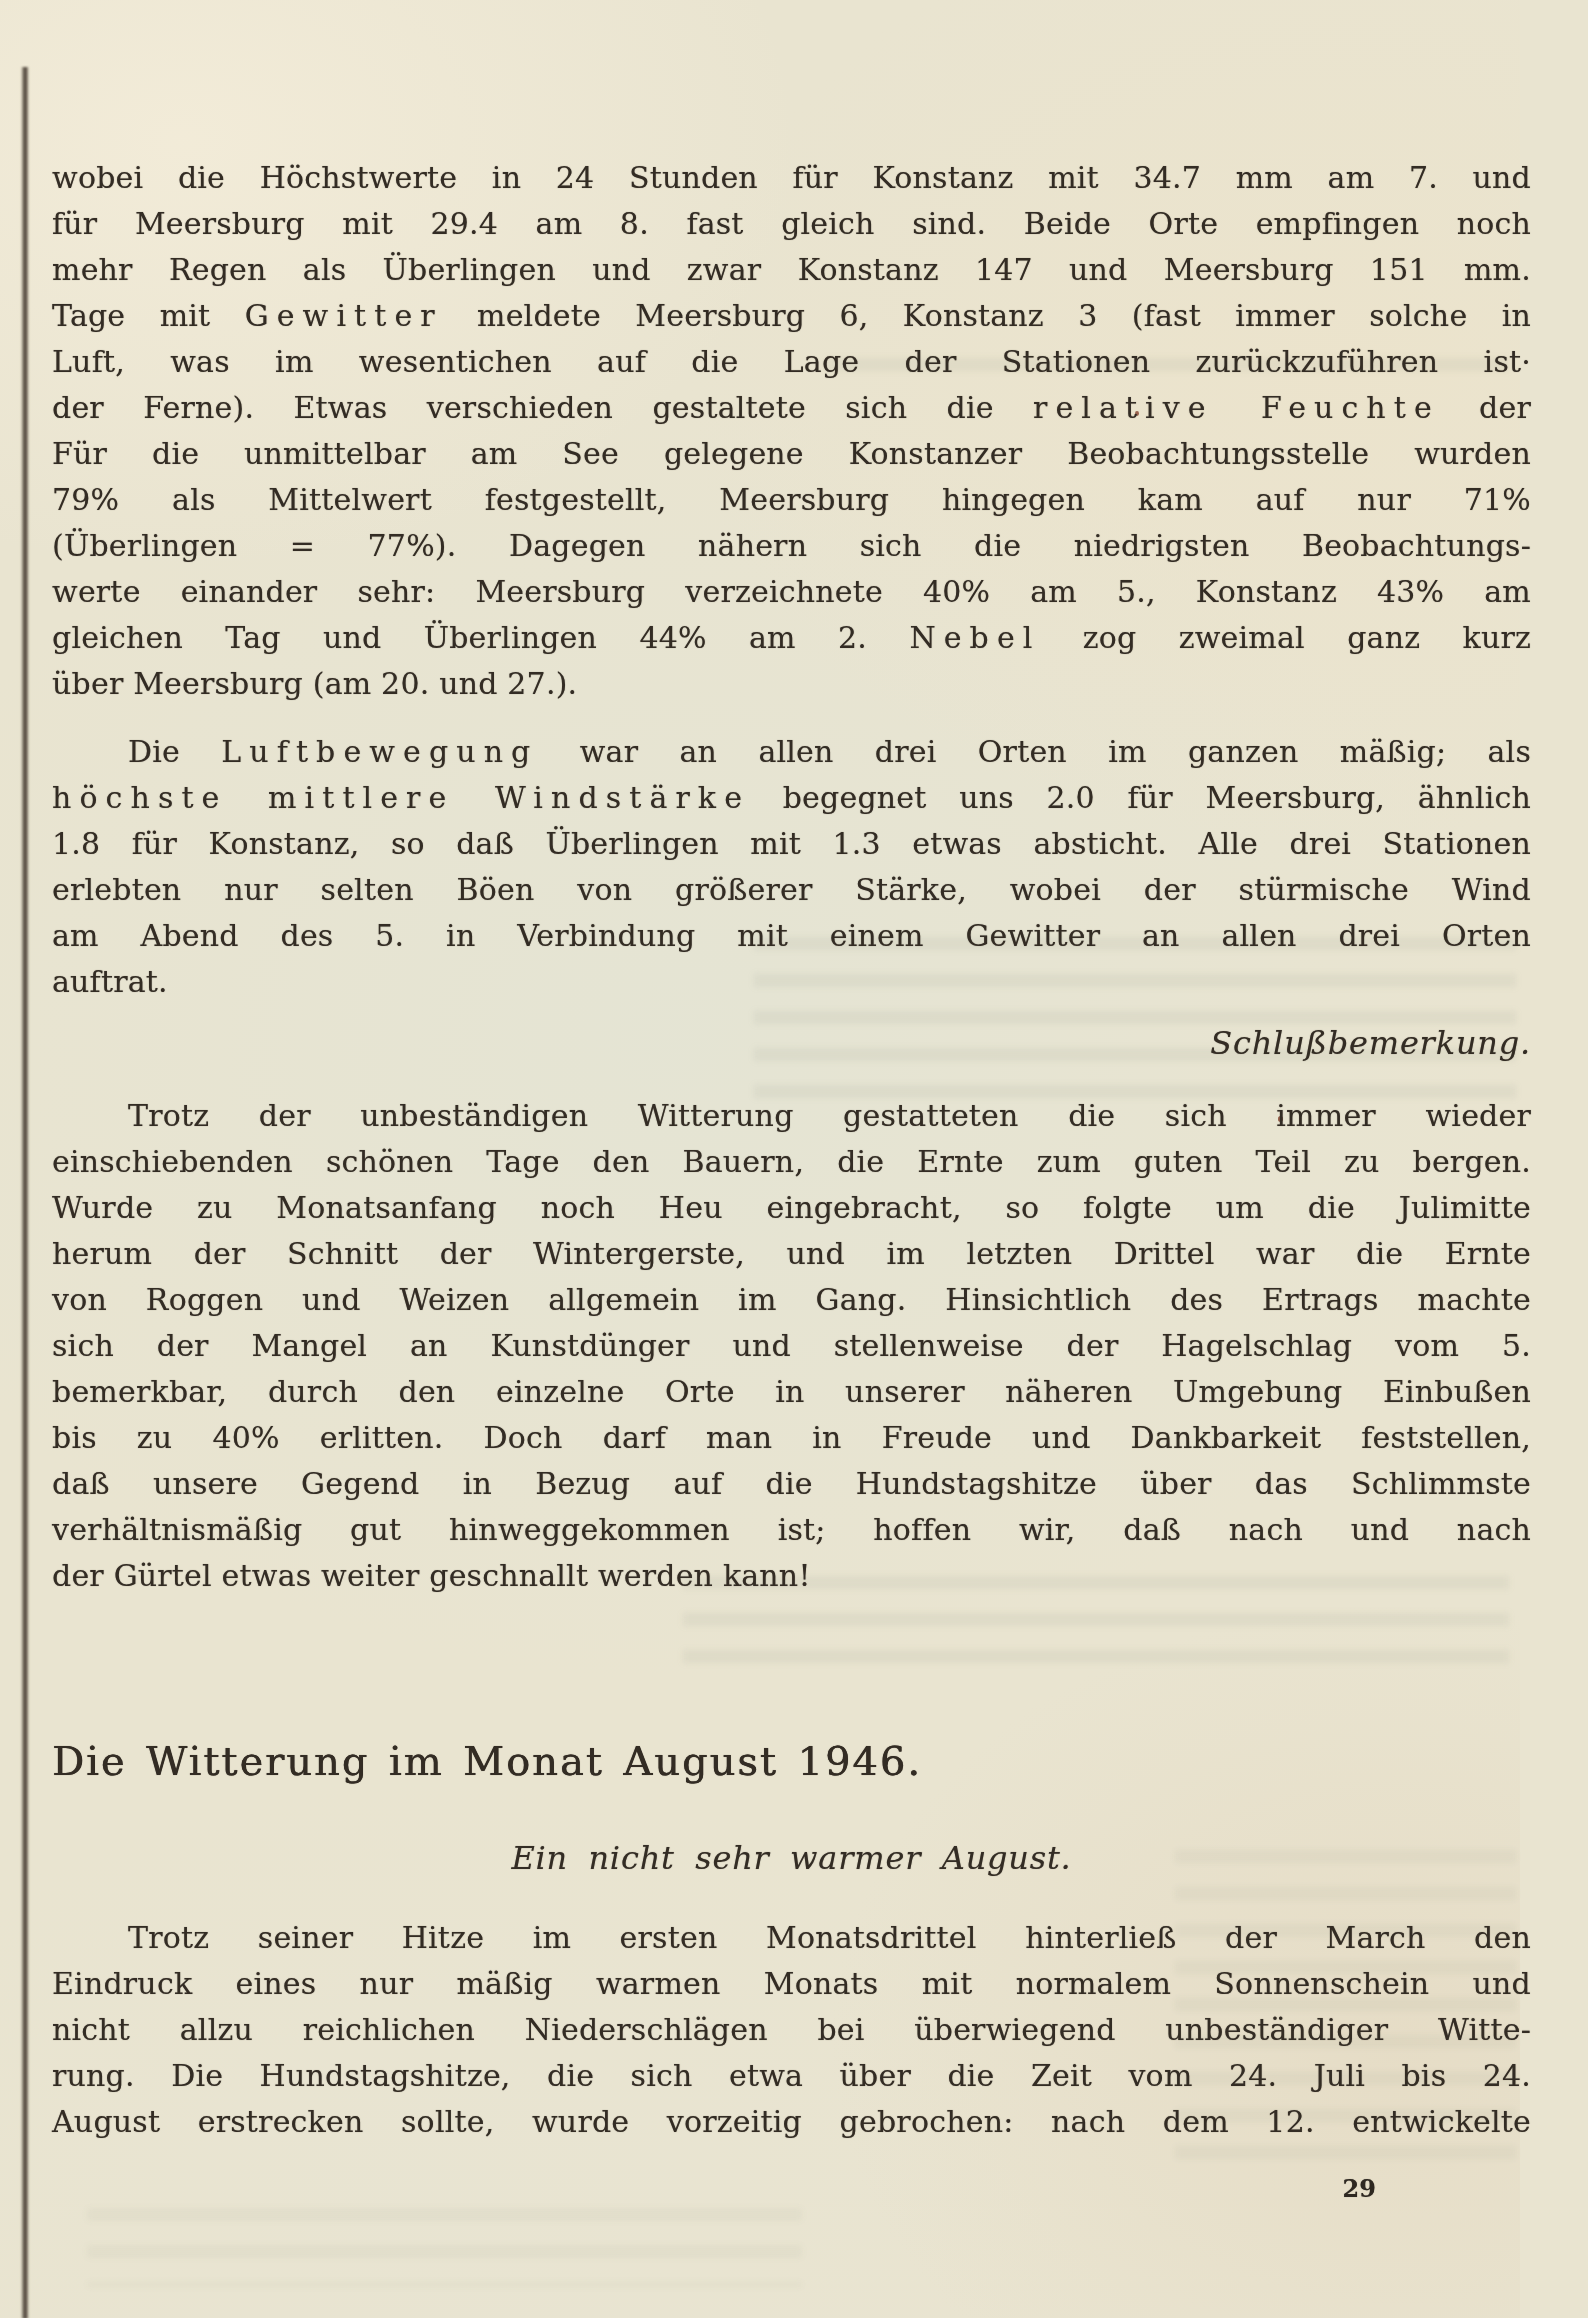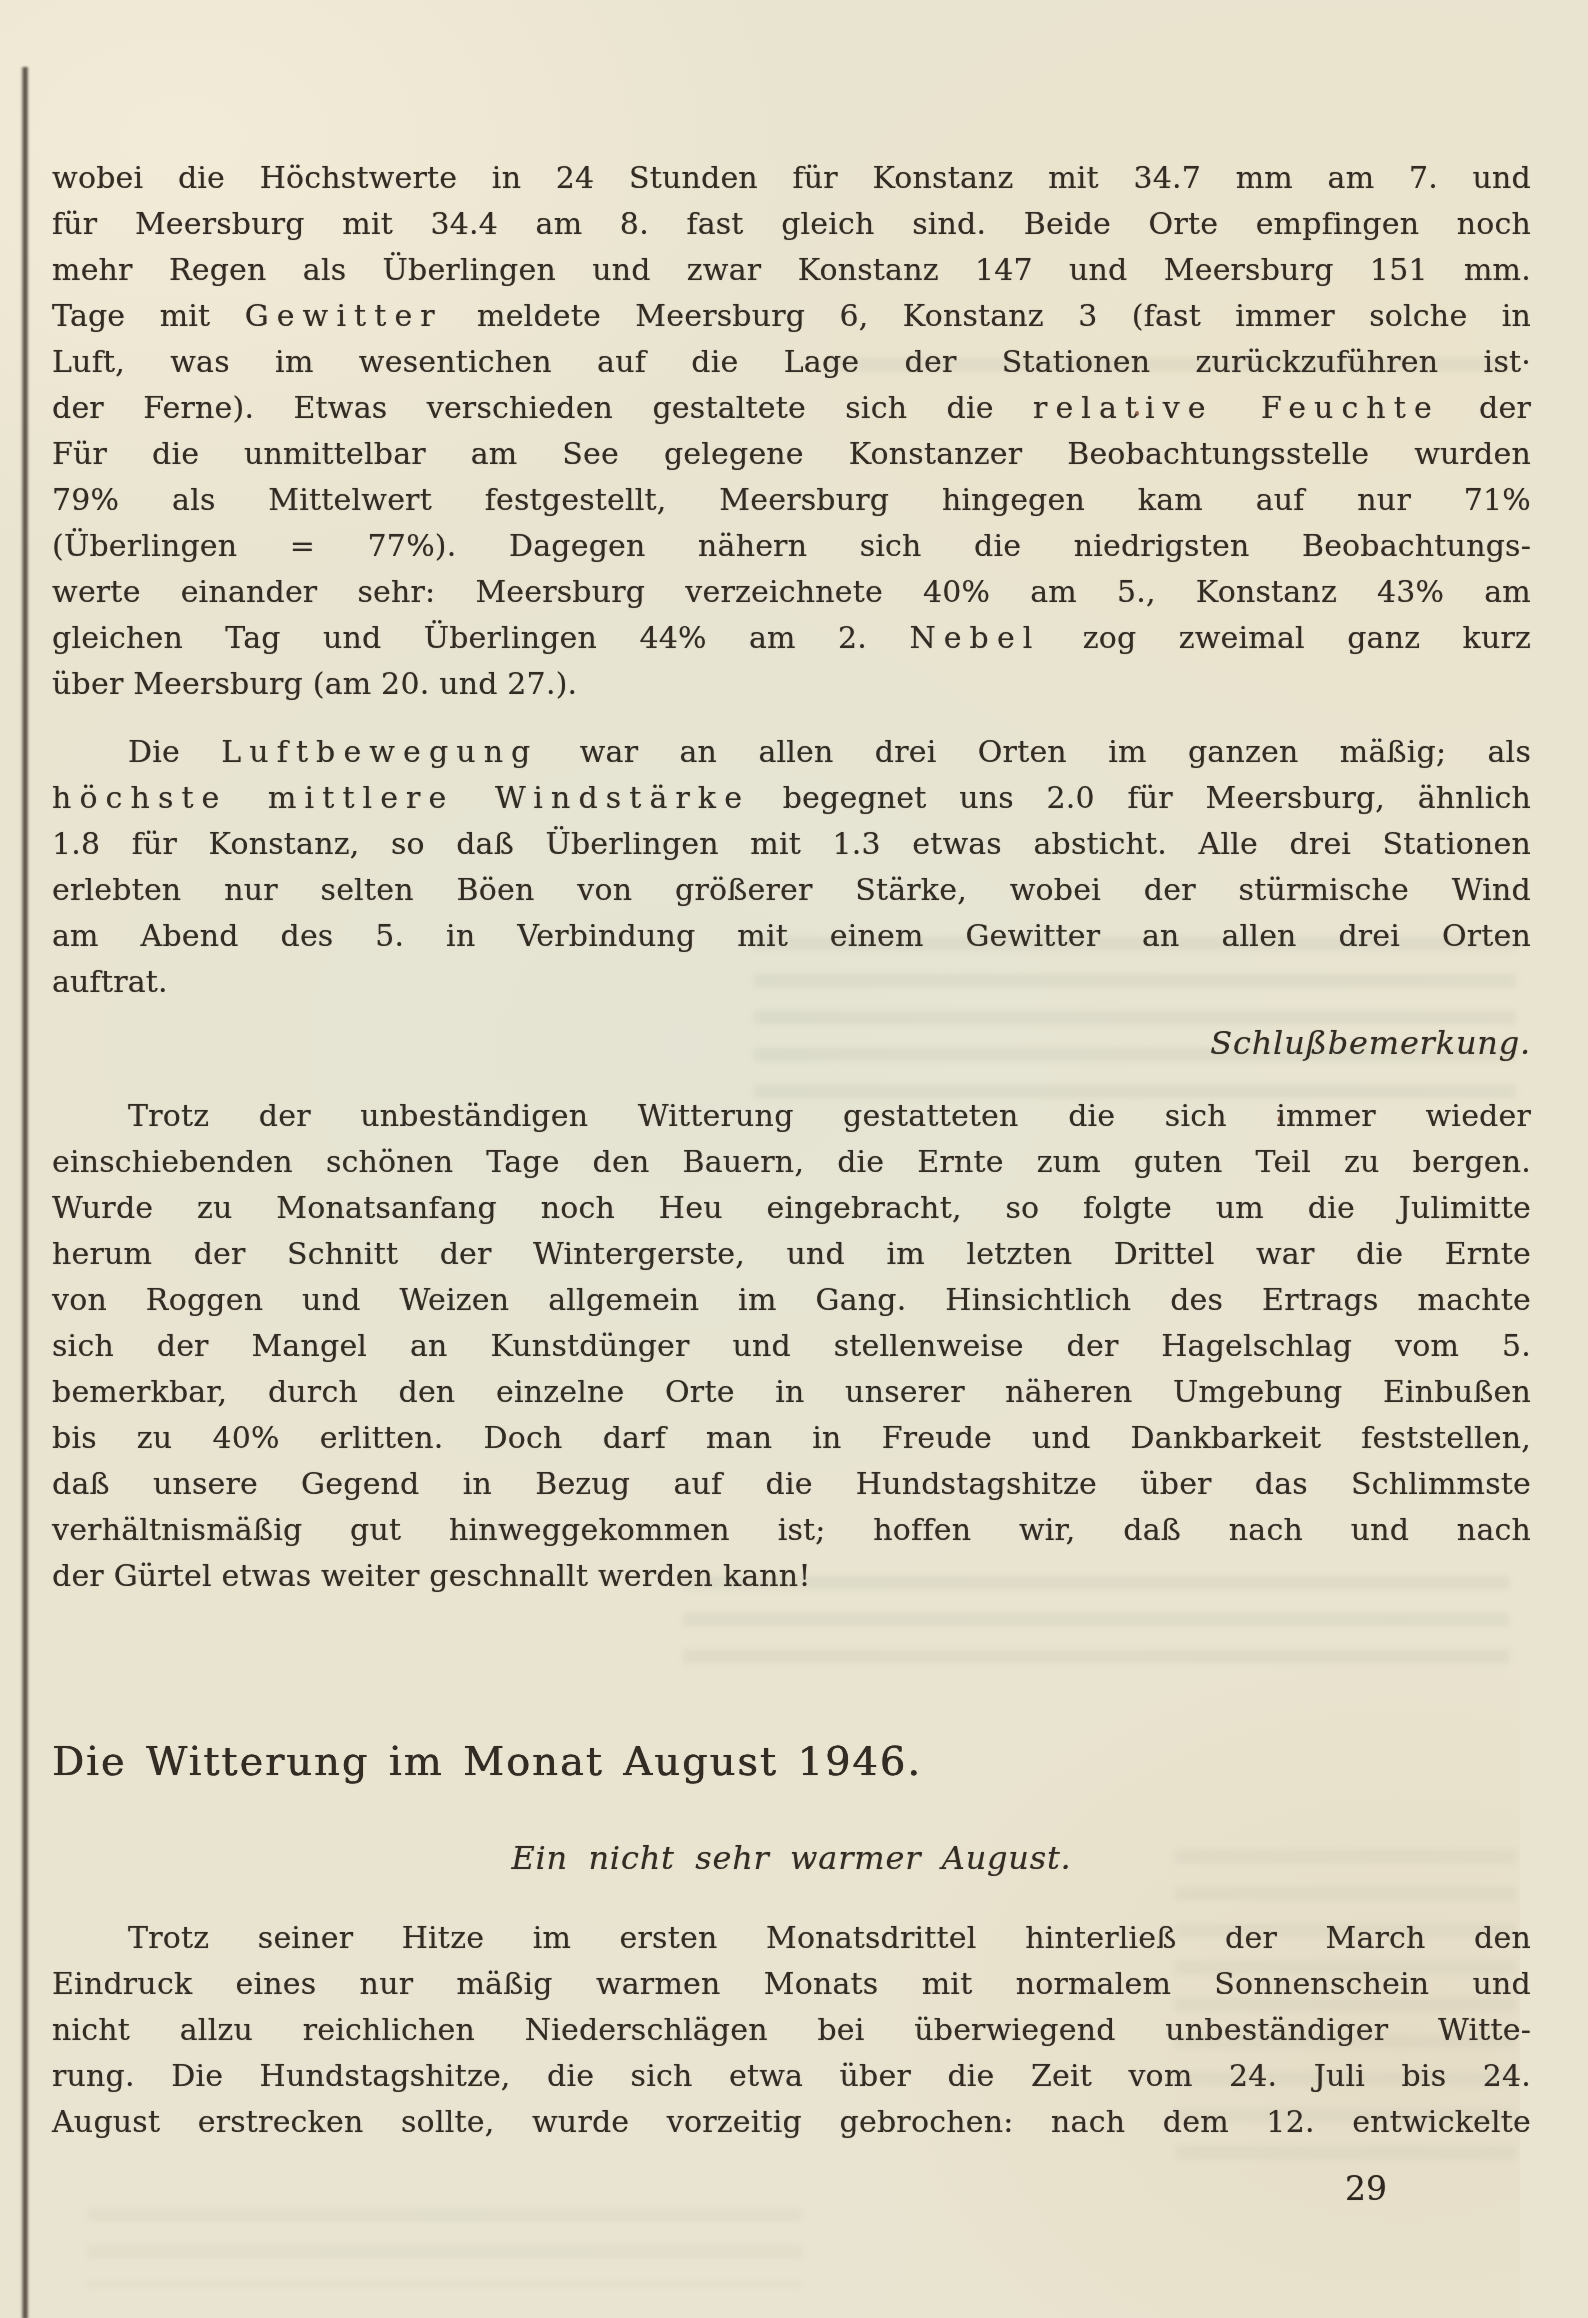--- a/index.html
+++ b/index.html
@@ -61,22 +61,22 @@
     text-shadow: 0.4px 0 0 currentColor, 0 0 1px rgba(51,44,36,.5);
     word-spacing: 4.8px;
   }
   .subheading-august {
     margin-top: 54px; height: 37px; line-height: 37px;
     text-align: center; font-style: italic; font-size: 32px;
     letter-spacing: 0.8px; word-spacing: 9.5px;
   }
   .para4 { margin-top: 38px; }
   .page-number {
-    position: absolute; top: 2171px; right: 133px;
-    font-size: 33px; line-height: 35px; font-weight: normal;
+    position: absolute; top: 2171px; right: 144px;
+    font-size: 24px; line-height: 35px; font-weight: bold;
     color: #2e2821;
     text-shadow: 0 0 0.8px rgba(46,40,33,.5);
   }
   
   .ghost {
     position: absolute;
     background: repeating-linear-gradient(to bottom,
       rgba(0,0,0,0) 0px, rgba(0,0,0,0) 24px,
       rgba(122,132,112,.09) 24px, rgba(122,132,112,.09) 37px);
     filter: blur(3.2px);
@@ -106,21 +106,21 @@
   <div class="ghost g3"></div>
   <div class="ghost g4"></div>
   <div class="ghost g5"></div>
   <div class="speck s1"></div>
   <div class="speck s2"></div>
 
   <div class="text-col">
 
     <div class="para para1">
         <div class="line">wobei die Höchstwerte in 24 Stunden für Konstanz mit 34.7 mm am 7. und</div>
-        <div class="line">für Meersburg mit 34.4 am 8. fast gleich sind. Beide Orte empfingen noch</div>
+        <div class="line">für Meersburg mit 29.4 am 8. fast gleich sind. Beide Orte empfingen noch</div>
         <div class="line">mehr Regen als Überlingen und zwar Konstanz 147 und Meersburg 151 mm.</div>
         <div class="line"><span>Tage mit </span><span class="sperr">Gewitter</span><span> meldete Meersburg 6, Konstanz 3 (fast immer solche in</span></div>
         <div class="line">Luft, was im wesentichen auf die Lage der Stationen zurückzuführen ist·</div>
         <div class="line"><span>der Ferne). Etwas verschieden gestaltete sich die </span><span class="sperr">relative Feuchte</span><span> der</span></div>
         <div class="line">Für die unmittelbar am See gelegene Konstanzer Beobachtungsstelle wurden</div>
         <div class="line">79% als Mittelwert festgestellt, Meersburg hingegen kam auf nur 71%</div>
         <div class="line">(Überlingen = 77%). Dagegen nähern sich die niedrigsten Beobachtungs-</div>
         <div class="line">werte einander sehr: Meersburg verzeichnete 40% am 5., Konstanz 43% am</div>
         <div class="line"><span>gleichen Tag und Überlingen 44% am 2. </span><span class="sperr">Nebel</span><span> zog zweimal ganz kurz</span></div>
         <div class="line last">über Meersburg (am 20. und 27.).</div>

